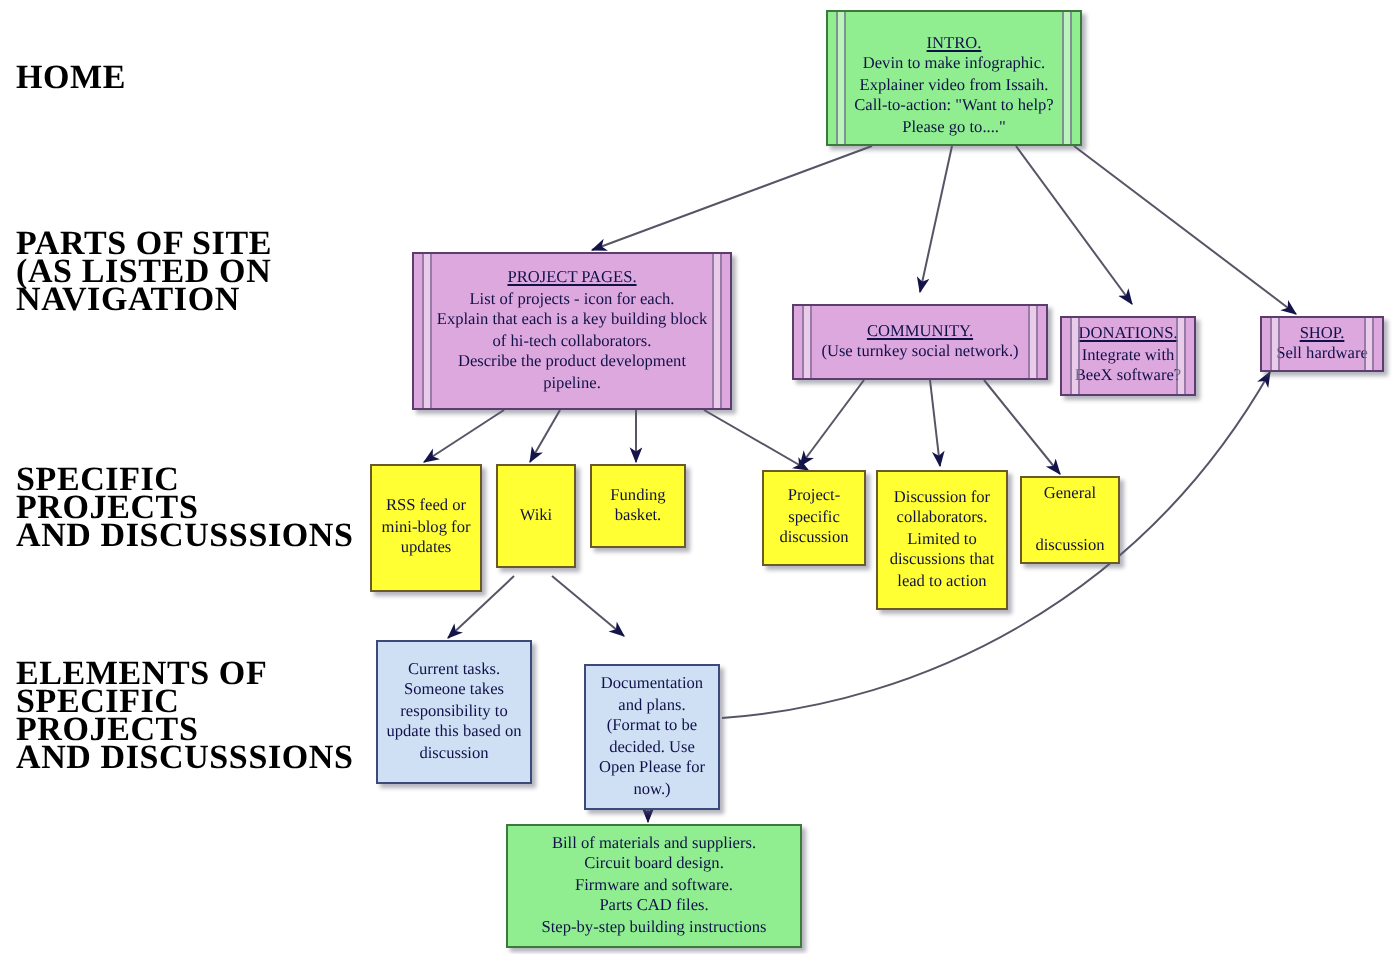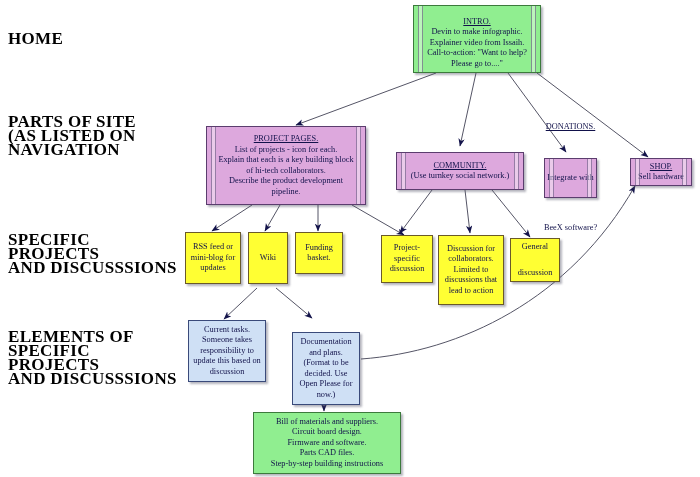--- a/index.html
+++ b/index.html
@@ -166,32 +166,32 @@
     <span class="ln">of hi-tech collaborators.</span>
     <span class="ln">Describe the product development</span>
     <span class="ln">pipeline.</span>
   </div>
 
   <div class="node plum sidebars" style="left:396px; top:152px; width:128px; height:38px;">
     <span class="ttl">COMMUNITY.</span>
     <span class="ln">(Use turnkey social network.)</span>
   </div>
 
-  <div class="node plum sidebars" style="left:544px; top:158px; width:53px; height:40px;gap:40px;">
+  <div class="node plum sidebars" style="left:530px; top:158px; width:68px; height:40px;">
     <span class="ttl">DONATIONS.</span>
     <span class="ln">Integrate with</span>
     <span class="ln">BeeX software?</span>
   </div>
 
   <div class="node plum sidebars" style="left:630px; top:158px; width:62px; height:28px;">
     <span class="ttl">SHOP.</span>
     <span class="ln">Sell hardware</span>
   </div>
 
-  <div class="node yellow" style="left:185px; top:232px; width:56px; height:52px;">
+  <div class="node yellow" style="left:185px; top:232px; width:56px; height:64px;">
     <span class="ln">RSS feed or</span>
     <span class="ln">mini-blog for</span>
     <span class="ln">updates</span>
   </div>
 
   <div class="node yellow" style="left:248px; top:232px; width:40px; height:52px;">
     <span class="ln">Wiki</span>
   </div>
 
   <div class="node yellow" style="left:295px; top:232px; width:48px; height:42px;">
@@ -211,21 +211,21 @@
     <span class="ln">Limited to</span>
     <span class="ln">discussions that</span>
     <span class="ln">lead to action</span>
   </div>
 
   <div class="node yellow" style="left:510px; top:238px; width:50px; height:44px;gap:16px;">
     <span class="ln">General</span>
     <span class="ln">discussion</span>
   </div>
 
-  <div class="node blue" style="left:188px; top:320px; width:78px; height:62px;">
+  <div class="node blue" style="left:188px; top:320px; width:78px; height:72px;">
     <span class="ln">Current tasks.</span>
     <span class="ln">Someone takes</span>
     <span class="ln">responsibility to</span>
     <span class="ln">update this based on</span>
     <span class="ln">discussion</span>
   </div>
 
   <div class="node blue" style="left:292px; top:332px; width:68px; height:73px;">
     <span class="ln">Documentation</span>
     <span class="ln">and plans.</span>

